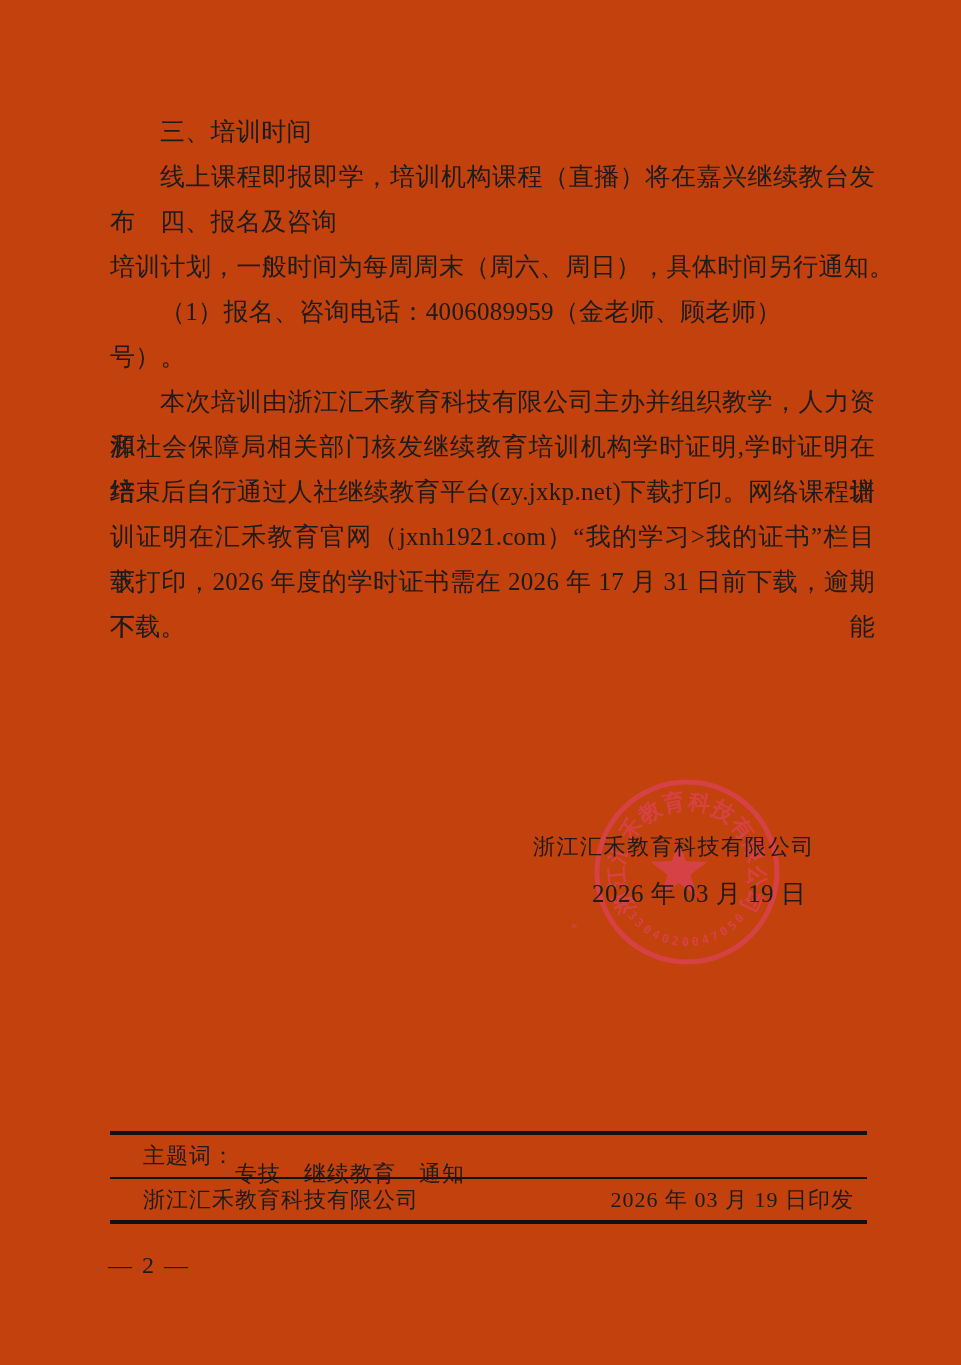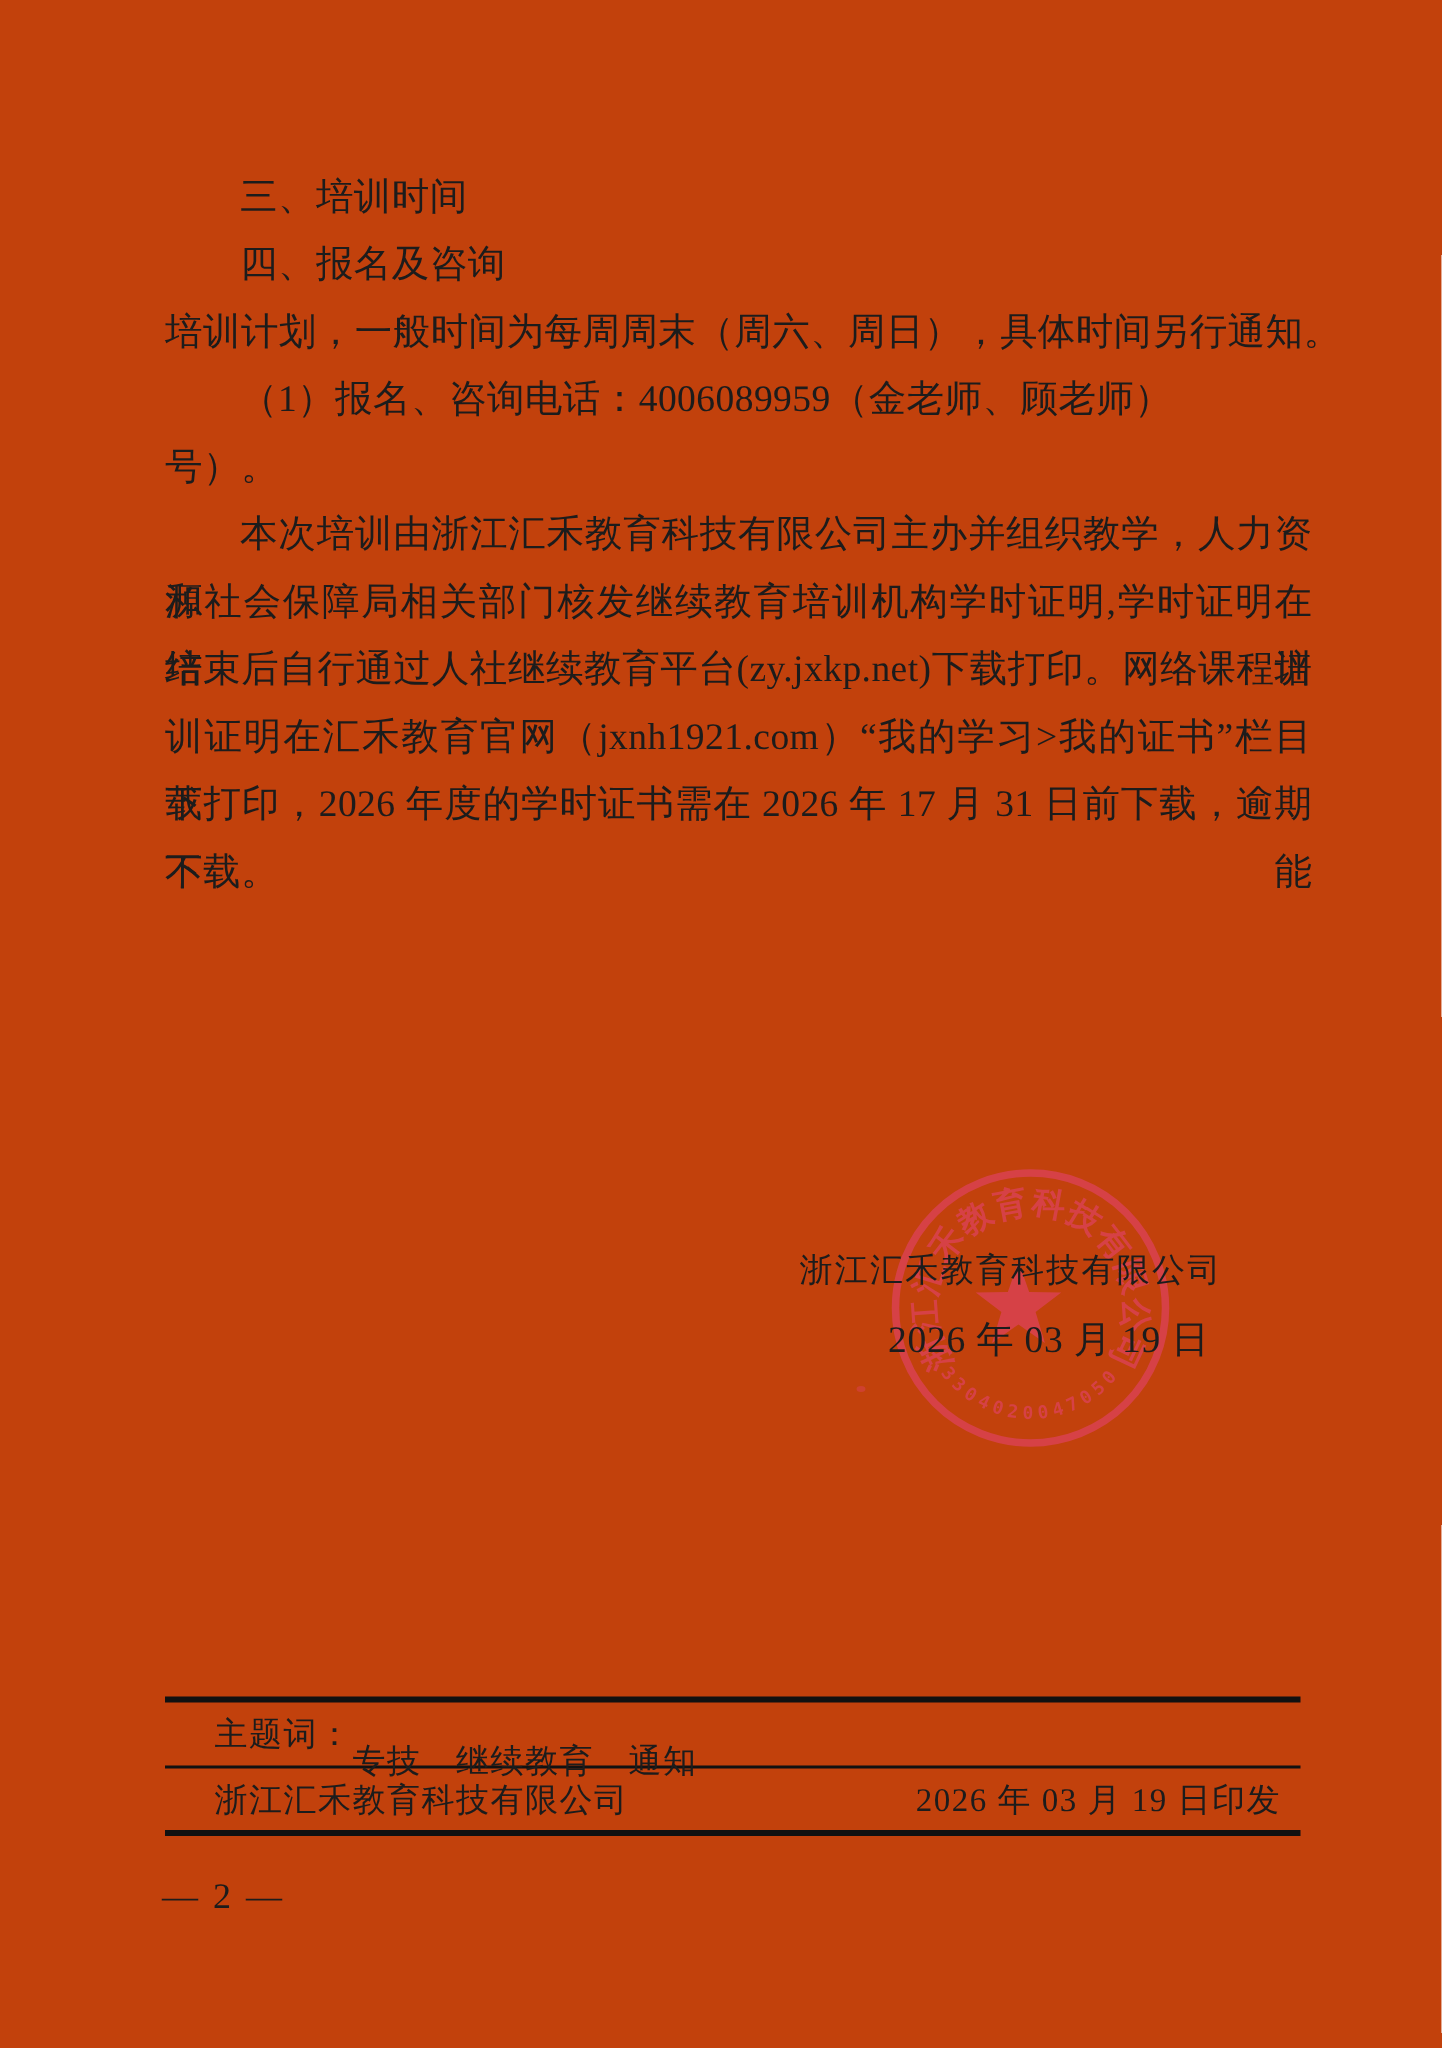--- a/index.html
+++ b/index.html
@@ -110,20 +110,21 @@
     white-space: nowrap;
   }
 </style>
 </head>
 <body>
 
 <div class="page">
 
   <div class="doc-body" id="doc-body">
       <div class="line indent">三、培训时间</div>
+      <div class="line indent fill">线上课程即报即学，培训机构课程（直播）将在嘉兴继续教台发布</div>
       <div class="line indent">四、报名及咨询</div>
       <div class="line">培训计划，一般时间为每周周末（周六、周日），具体时间另行通知。</div>
       <div class="line indent">（1）报名、咨询电话：4006089959（金老师、顾老师）</div>
       <div class="line">号）。</div>
       <div class="line indent fill">本次培训由浙江汇禾教育科技有限公司主办并组织教学，人力资源</div>
       <div class="line fill">和社会保障局相关部门核发继续教育培训机构学时证明,学时证明在培训</div>
       <div class="line fill">结束后自行通过人社继续教育平台(zy.jxkp.net)下载打印。网络课程培</div>
       <div class="line fill">训证明在汇禾教育官网（jxnh1921.com）“我的学习&gt;我的证书”栏目下</div>
       <div class="line fill">载打印，2026 年度的学时证书需在 2026 年 17 月 31 日前下载，逾期不能</div>
       <div class="line">下载。</div>

